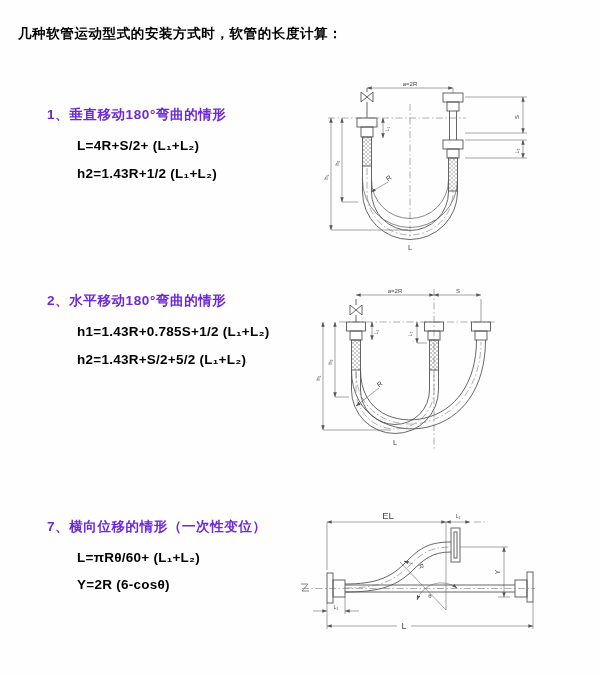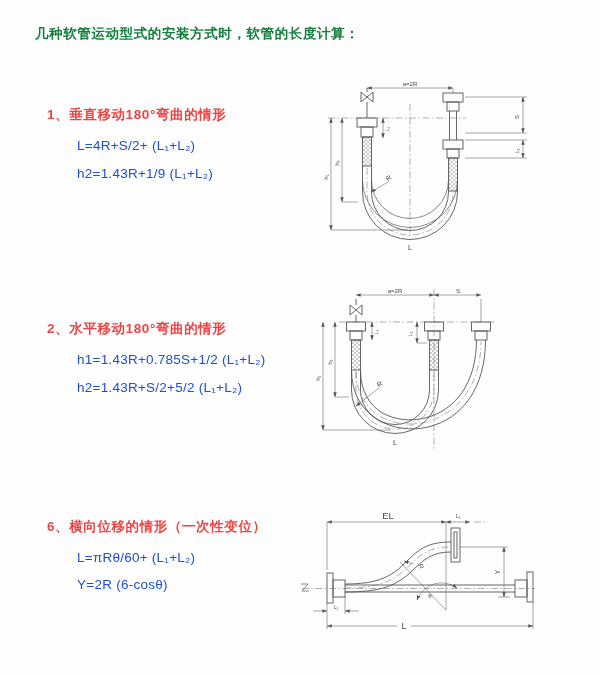--- a/index.html
+++ b/index.html
@@ -1,56 +1,56 @@
 <!DOCTYPE html>
 <html><head>
 <meta charset="utf-8">
 <style>
   html,body{margin:0;padding:0;}
   body{
     width:600px;height:675px;background:#fefefe;position:relative;
     font-family:"Liberation Sans",sans-serif;color:#2a2a2a;overflow:hidden;
   }
   .page-title{
-    position:absolute;left:35px;top:25px;
-    font-size:13.5px;font-weight:700;letter-spacing:0.6px;color:#15803d;
+    position:absolute;left:18px;top:25px;
+    font-size:13.5px;font-weight:700;letter-spacing:0.6px;color:#000000;
   }
   .section{position:absolute;left:47px;}
   #sec1{top:106px}
-  #sec2{top:320px}
+  #sec2{top:292px}
   #sec3{top:518px}
-  .sec-heading{font-size:13.5px;font-weight:700;letter-spacing:0.6px;color:#ef4444;}
-  .formulas{margin:8px 0 0 30px;font-size:13.5px;line-height:28px;letter-spacing:0.25px;color:#1d4ed8;}
+  .sec-heading{font-size:13.5px;font-weight:700;letter-spacing:0.6px;color:#6d28d9;}
+  .formulas{margin:8px 0 0 30px;font-size:13.5px;line-height:28px;letter-spacing:0.25px;color:#000000;font-weight:bold;}
   #sec3 .formulas{line-height:27px;}
   .diag{position:absolute;}
   svg text{fill:#474747;font-family:"Liberation Sans",sans-serif;}
 </style>
 </head>
 <body>
 
 <div class="page-title">几种软管运动型式的安装方式时，软管的长度计算：</div>
 
 <div class="section" id="sec1">
   <div class="sec-heading">1、垂直移动180°弯曲的情形</div>
   <div class="formulas">
     <div>L=4R+S/2+ (L₁+L₂)</div>
-    <div>h2=1.43R+1/9 (L₁+L₂)</div>
+    <div>h2=1.43R+1/2 (L₁+L₂)</div>
   </div>
 </div>
 
 <div class="section" id="sec2">
   <div class="sec-heading">2、水平移动180°弯曲的情形</div>
   <div class="formulas">
     <div>h1=1.43R+0.785S+1/2 (L₁+L₂)</div>
     <div>h2=1.43R+S/2+5/2 (L₁+L₂)</div>
   </div>
 </div>
 
 <div class="section" id="sec3">
-  <div class="sec-heading">6、横向位移的情形（一次性变位）</div>
+  <div class="sec-heading">7、横向位移的情形（一次性变位）</div>
   <div class="formulas">
     <div>L=πRθ/60+ (L₁+L₂)</div>
     <div>Y=2R (6-cosθ)</div>
   </div>
 </div>
 
 <svg class="diag" style="left:318px;top:80px" width="218" height="174" viewBox="0 0 218 174">
   <defs>
     <marker id="ar1" viewBox="0 0 10 7" refX="9.5" refY="3.5" markerWidth="9" markerHeight="6.3" orient="auto-start-reverse">
       <path d="M0,0 L10,3.5 L0,7 Z" fill="#555"></path>

